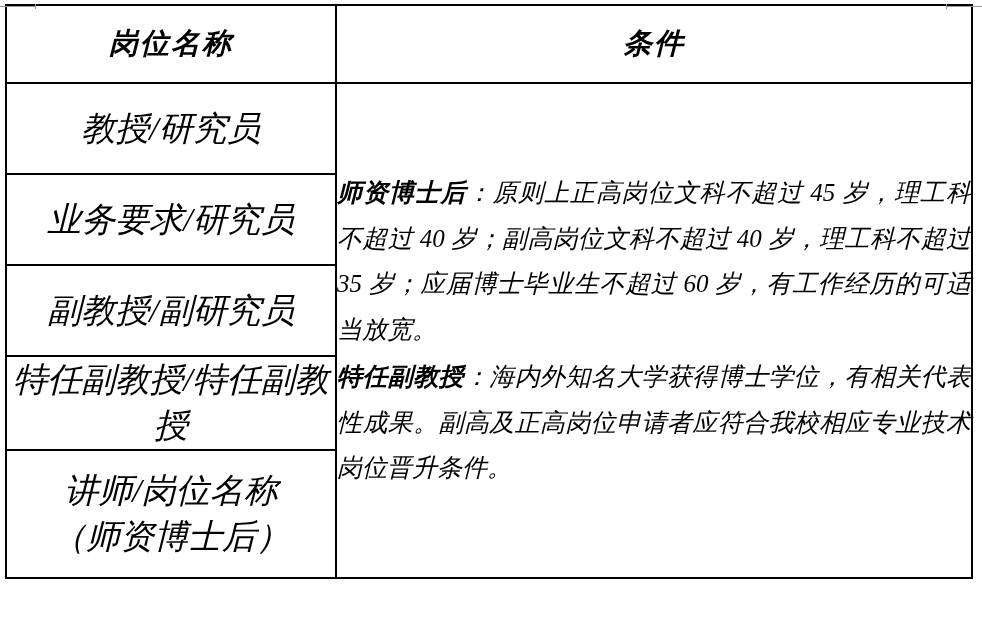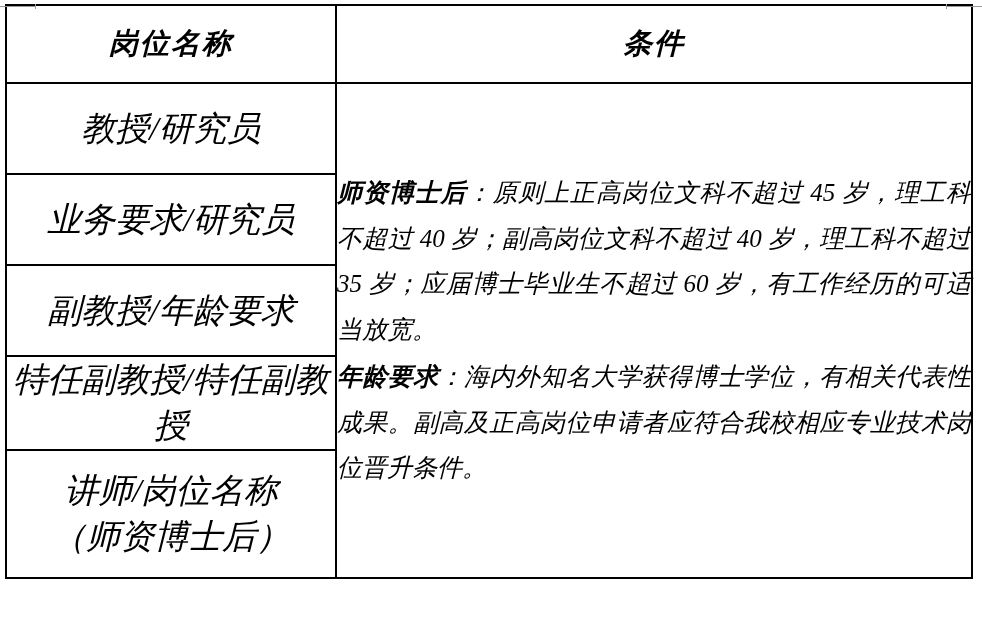--- a/index.html
+++ b/index.html
@@ -101,28 +101,28 @@
     </colgroup>
     <tbody>
       <tr>
         <th class="hdr-cell">岗位名称</th>
         <th class="hdr-cell">条件</th>
       </tr>
       <tr>
         <td class="post-cell">教授/研究员</td>
         <td class="cond-cell" rowspan="5">
           <p class="cond-para"><span class="cond-label">师资博士后</span><span>：原则上正高岗位文科不超过 45 岁，理工科不超过 40 岁；副高岗位文科不超过 40 岁，理工科不超过 35 岁；应届博士毕业生不超过 60 岁，有工作经历的可适当放宽。</span></p>
-          <p class="cond-para"><span class="cond-label">年龄要求</span><span>：海内外知名大学获得博士学位，有相关代表性成果。副高及正高岗位申请者应符合我校相应专业技术岗位晋升条件。</span></p>
+          <p class="cond-para"><span class="cond-label">特任副教授</span><span>：海内外知名大学获得博士学位，有相关代表性成果。副高及正高岗位申请者应符合我校相应专业技术岗位晋升条件。</span></p>
         </td>
       </tr>
       <tr>
         <td class="post-cell">业务要求/研究员</td>
       </tr>
       <tr>
-        <td class="post-cell">副教授/年龄要求</td>
+        <td class="post-cell">副教授/副研究员</td>
       </tr>
       <tr>
         <td class="post-cell">特任副教授/特任副教授</td>
       </tr>
       <tr>
         <td class="post-cell tall">
           <span class="line1">讲师/岗位名称</span>
           <span class="line2">（师资博士后）</span>
         </td>
       </tr>

